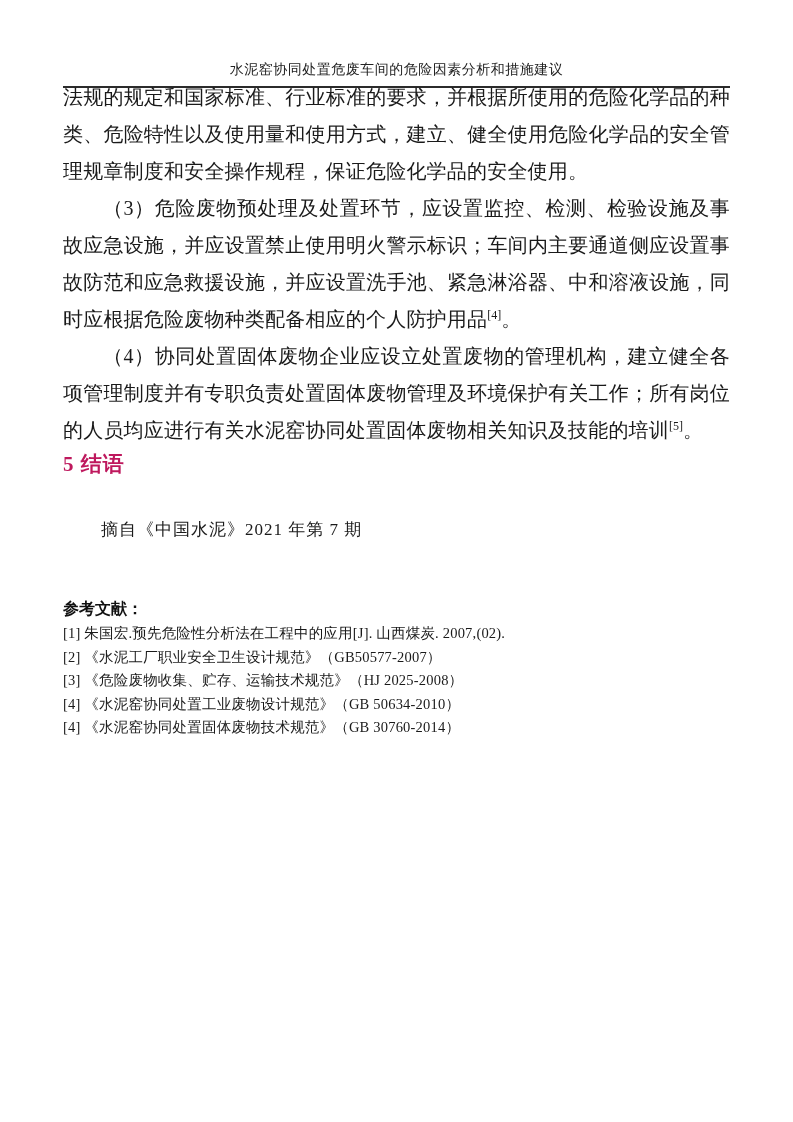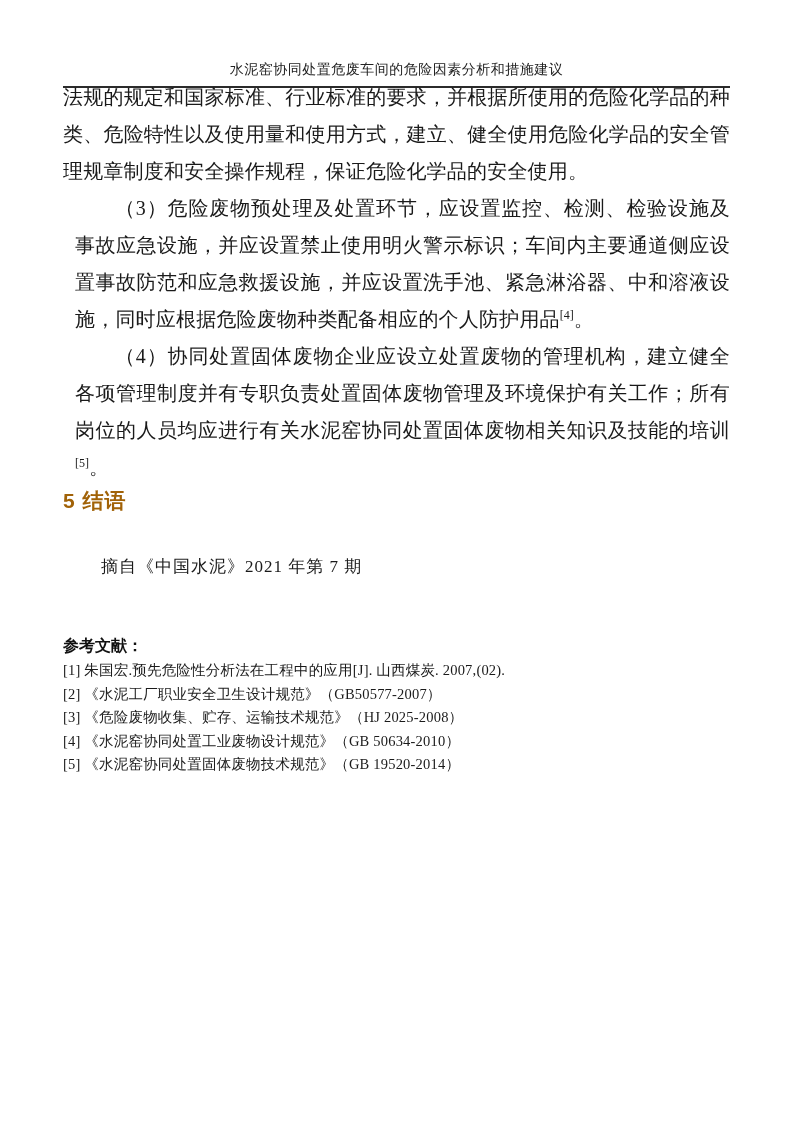--- a/index.html
+++ b/index.html
@@ -43,36 +43,35 @@
   }
   .body-para {
     margin: 0;
     font-size: 20px;
     line-height: 37px;
     text-align: justify;
     letter-spacing: 0.2px;
   }
   .body-para.indent {
     text-indent: 40px;
-    margin-left: 12px;
   }
   .body-para sup {
     font-size: 12px;
     line-height: 0;
     vertical-align: 7px;
     letter-spacing: 0;
   }
   .section-heading {
     margin: 0;
-    font-family: Liberation Sans, sans-serif;
+    font-family: Liberation Serif, serif;
     font-weight: bold;
     font-size: 21px;
     line-height: 30px;
     letter-spacing: 1px;
-    color: #a16207;
+    color: #be185d;
   }
   .source-note {
     margin: 39px 0 0 38px;
     font-size: 17px;
     line-height: 24px;
     letter-spacing: 1px;
   }
   .references {
     margin-top: 54px;
   }
@@ -139,21 +138,21 @@
 
 
     <p class="source-note">摘自《中国水泥》2021 年第 7 期</p>
 
     <div class="references">
       <div class="references-heading">参考文献：</div>
       <div class="reference-item">[1] 朱国宏.预先危险性分析法在工程中的应用[J]. 山西煤炭. 2007,(02).</div>
       <div class="reference-item">[2] 《水泥工厂职业安全卫生设计规范》（GB50577-2007）</div>
       <div class="reference-item">[3] 《危险废物收集、贮存、运输技术规范》（HJ 2025-2008）</div>
       <div class="reference-item">[4] 《水泥窑协同处置工业废物设计规范》（GB 50634-2010）</div>
-      <div class="reference-item">[5] 《水泥窑协同处置固体废物技术规范》（GB 19520-2014）</div>
+      <div class="reference-item">[4] 《水泥窑协同处置固体废物技术规范》（GB 30760-2014）</div>
     </div>
 
   </div>
 
   <div class="footer-rule">
     <svg width="667" height="8" viewBox="0 0 667 8" preserveAspectRatio="none" aria-hidden="true">
       <polygon fill="#111111" points="0,4.1 90,2.6 230,1.9 340,1.4 480,2.0 600,2.3 667,3.0 667,3.6 600,4.4 480,5.2 340,6.0 230,5.6 90,4.6 0,4.7"></polygon>
     </svg>
   </div>
 

